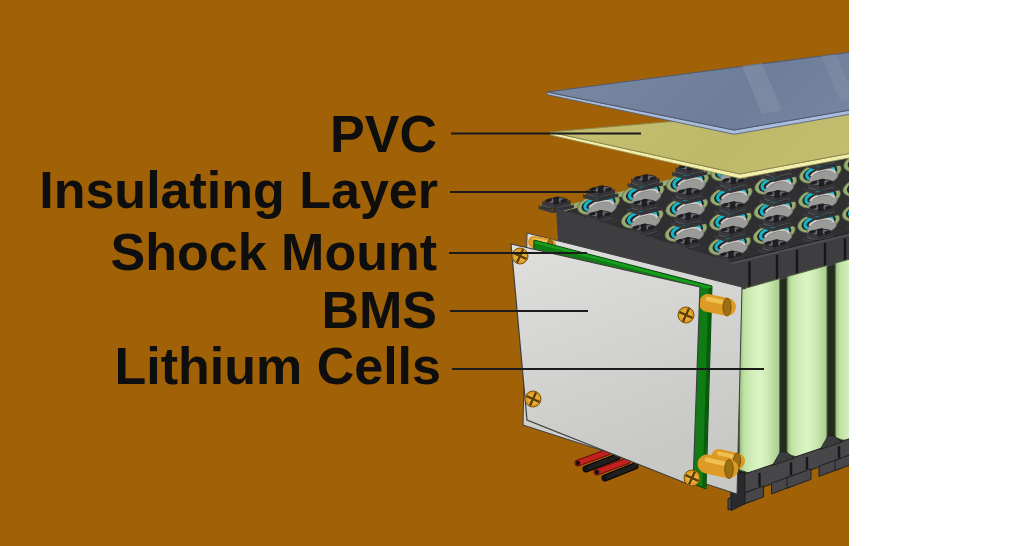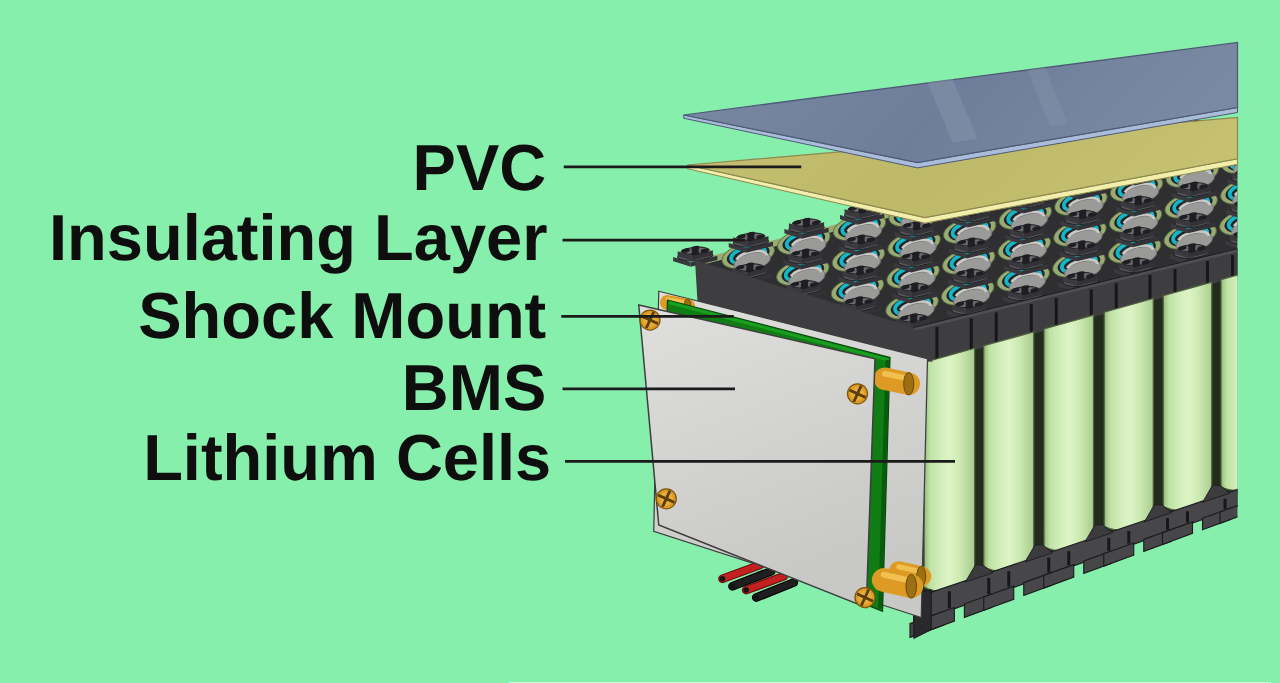--- a/index.html
+++ b/index.html
@@ -1,16 +1,16 @@
 <!DOCTYPE html>
 <html><head>
 <meta charset="utf-8">
 <style>
   html,body{margin:0;padding:0;background:#ffffff;}
-  .stage{position:relative;width:1024px;height:546px;overflow:hidden;background:#86efac;
+  .stage{position:relative;width:849px;height:546px;overflow:hidden;background:#a16207;
          font-family:"Liberation Sans",sans-serif;text-align:center;}
   svg{position:absolute;left:0;top:0;}
   text.callout{font-family:"Liberation Sans",sans-serif;font-weight:bold;}
 </style>
 </head>
 <body>
 
 <div class="stage">
   <svg id="scene" width="1024" height="546" viewBox="0 0 1024 546">
     <defs id="defs">

